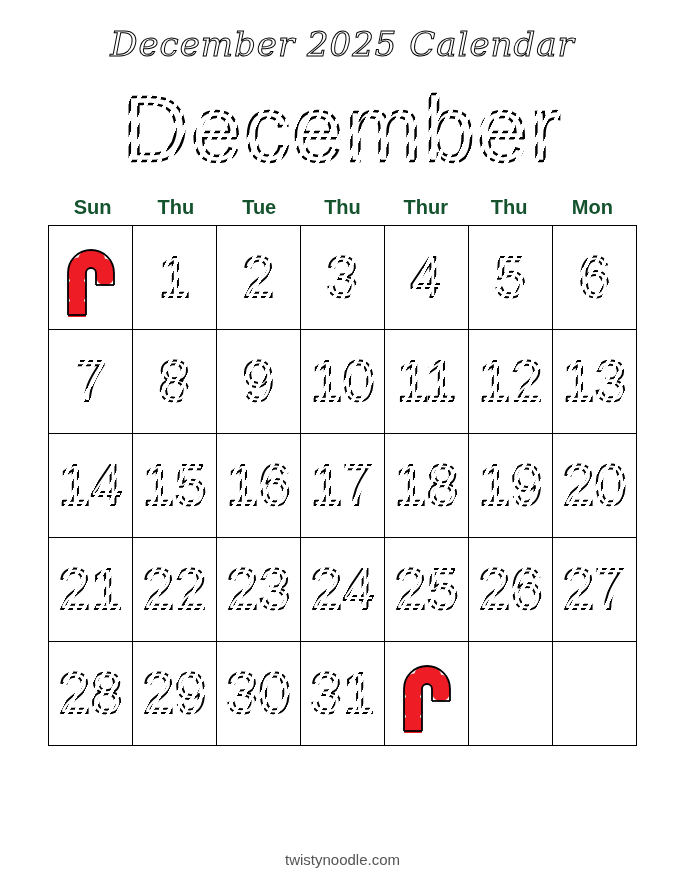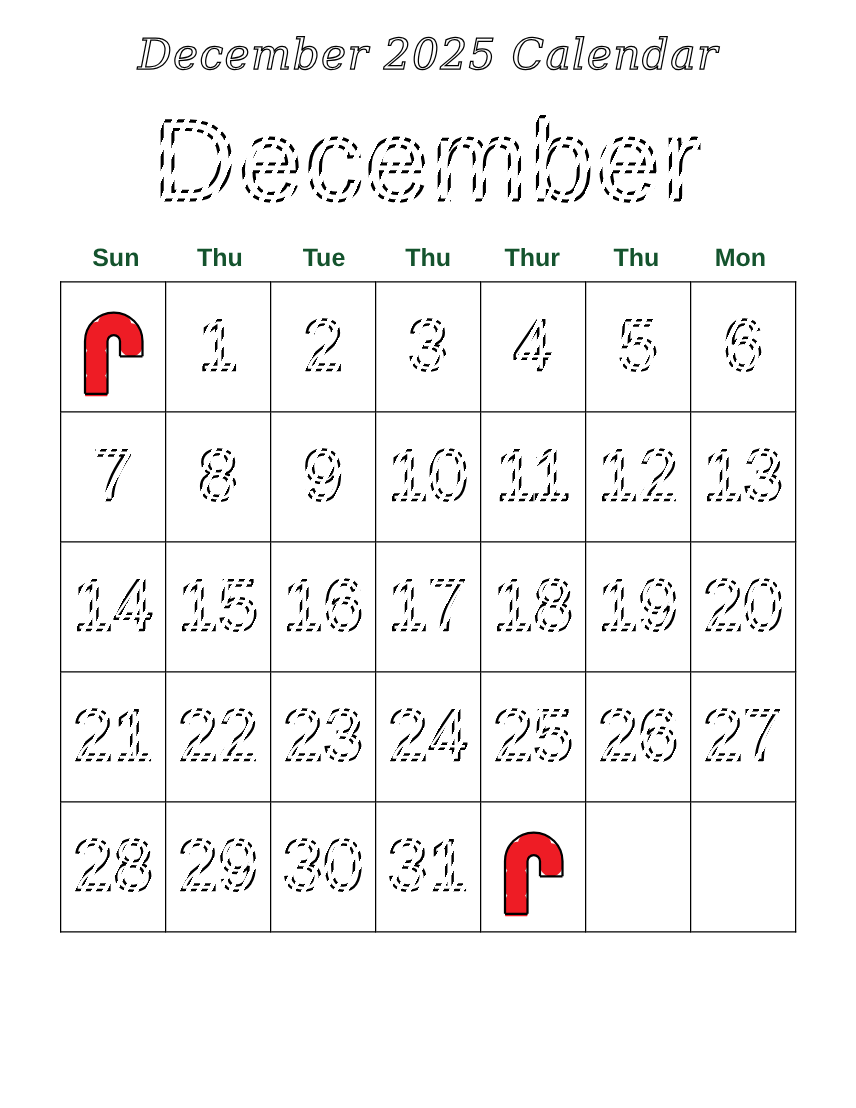--- a/index.html
+++ b/index.html
@@ -231,13 +231,14 @@
                   <path d="M5 82 L23 82"></path>
                   <path d="M33 52 L51 52"></path>
                 </g>
               </svg></span></td>
           <td></td>
           <td></td>
         </tr>
       </tbody>
   </table>
 
+  <div class="footer">twistynoodle.com</div>
 </div>
 
 </body></html>

